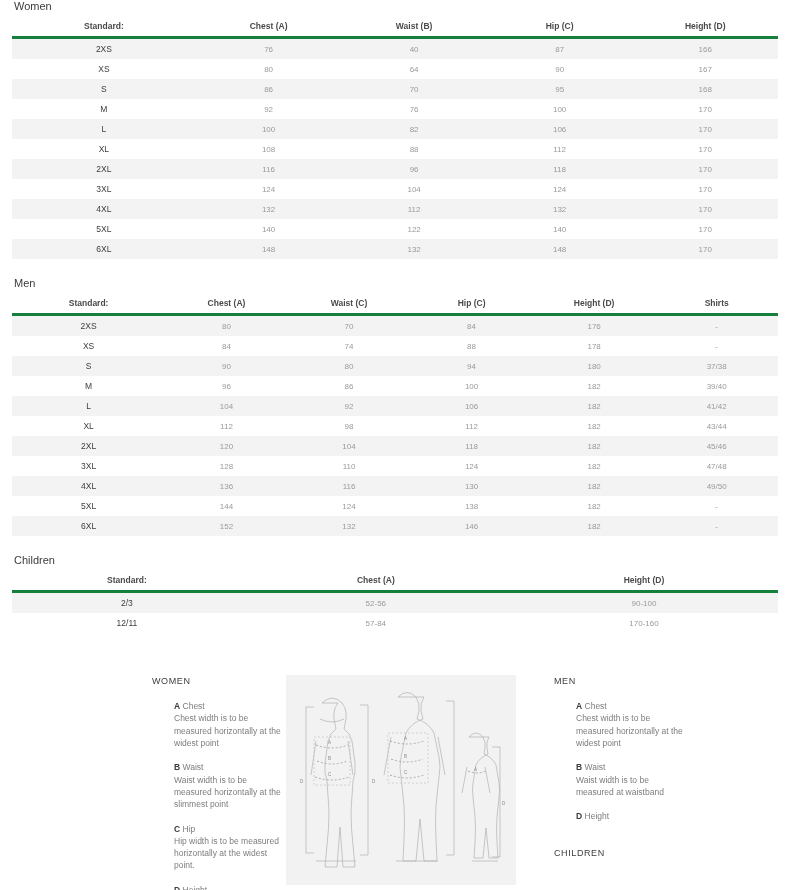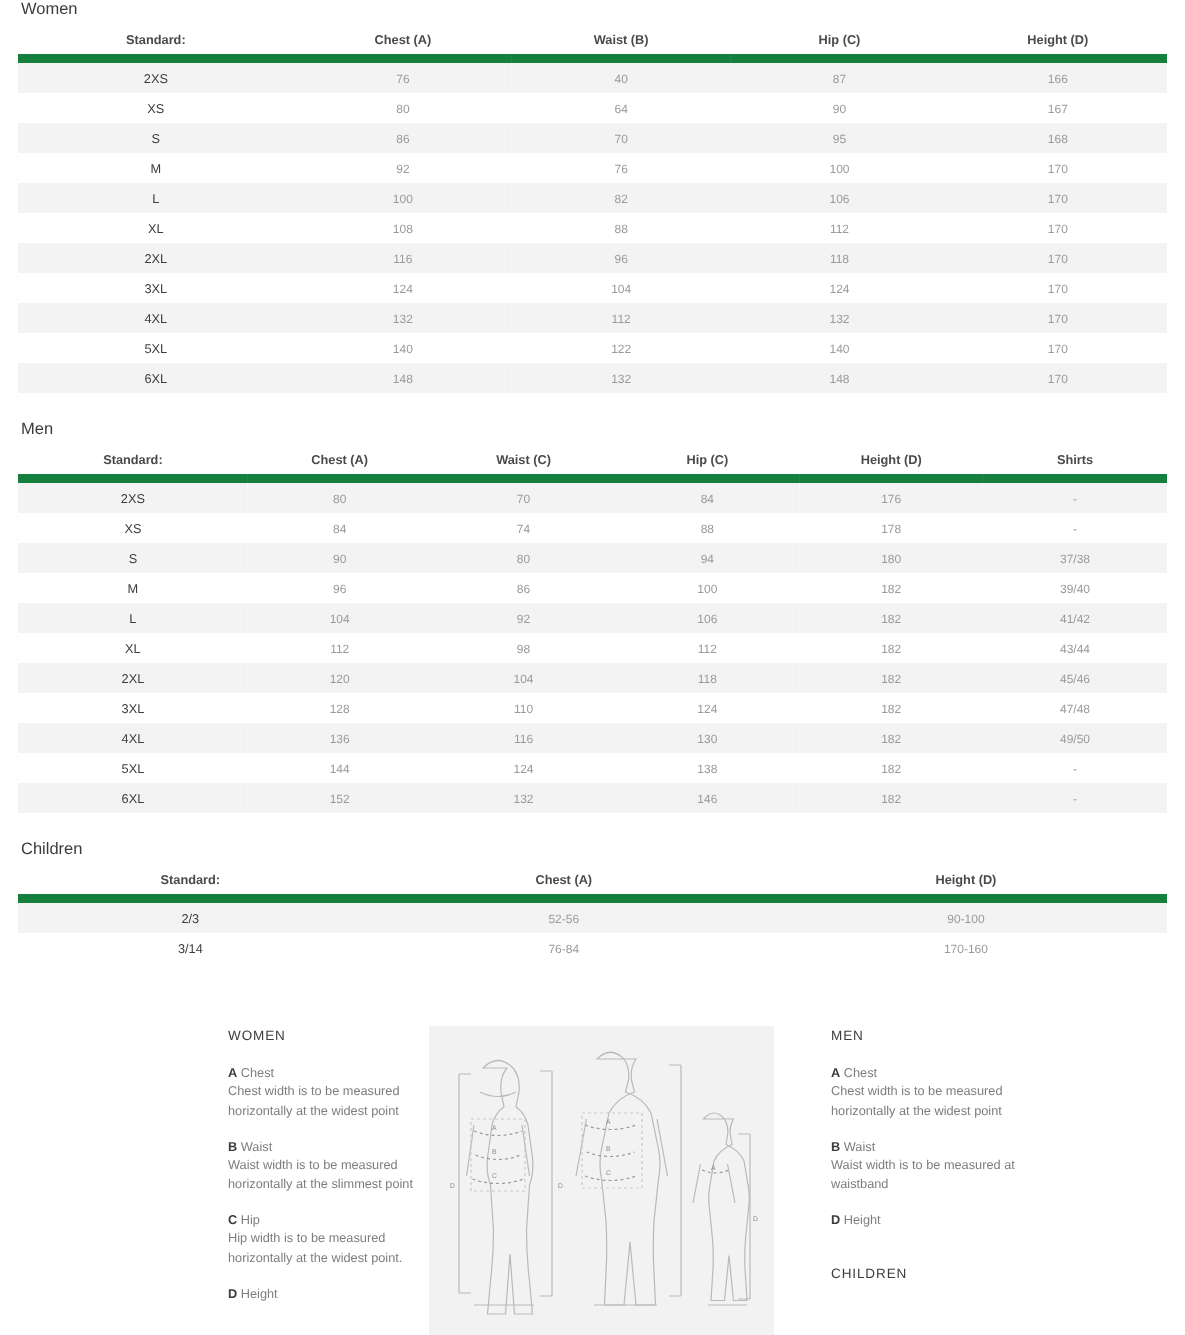--- a/index.html
+++ b/index.html
@@ -37,21 +37,21 @@
     width: 100%;
     border-collapse: collapse;
     table-layout: fixed;
   }
   table.sizes thead th {
     font-size: 8.5px;
     font-weight: bold;
     color: #4a4a4a;
     padding: 5px 2px;
     text-align: center;
-    border-bottom: 6px solid #15803d;
+    border-bottom: 3px solid #15803d;
     background: #ffffff;
   }
   table.sizes tbody td {
     font-size: 8px;
     color: #9a9a9a;
     text-align: center;
     padding: 5px 2px;
     border: none;
   }
   table.sizes tbody td.std {
@@ -87,21 +87,21 @@
   }
   .guide-col.left { margin-left: 136px; }
   .guide-col.right { margin-left: 38px; }
   .guide-head {
     font-size: 9px;
     letter-spacing: 0.6px;
     color: #3c3c3c;
     margin-bottom: 12px;
     font-weight: normal;
   }
-  .guide-item { margin-bottom: 12px; }
+  .guide-item { margin-bottom: 12px; margin-left: 22px; }
   .guide-item .lbl {
     color: #3c3c3c;
     font-weight: bold;
   }
   .guide-item .lbl-word { color: #7d7d7d; font-weight: normal; }
   .guide-item .desc { display: block; }
   .spacer-top { margin-top: 24px; }
 
   .figure {
     width: 230px;
@@ -348,22 +348,22 @@
           <th>Height (D)</th>
         </tr>
       </thead>
       <tbody>
         <tr>
             <td class="std">2/3</td>
             <td>52-56</td>
             <td>90-100</td>
           </tr>
         <tr>
-            <td class="std">3/14</td>
-            <td>76-84</td>
+            <td class="std">12/11</td>
+            <td>57-84</td>
             <td>170-160</td>
           </tr>
       </tbody>
     </table>
   </div>
 
   <div class="guides">
 
     <div class="guide-col left">
       <div class="guide-head">WOMEN</div>

